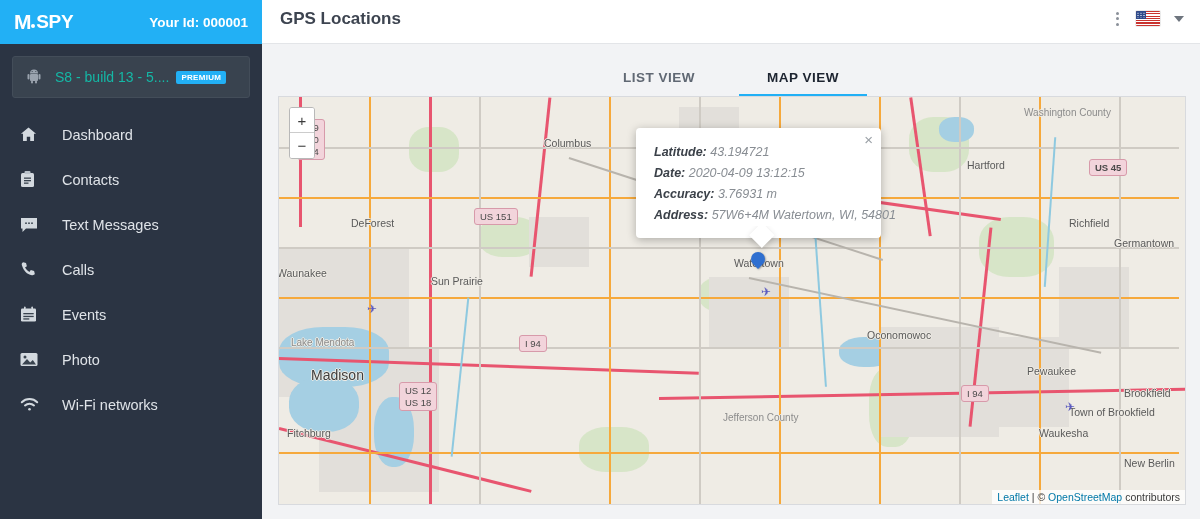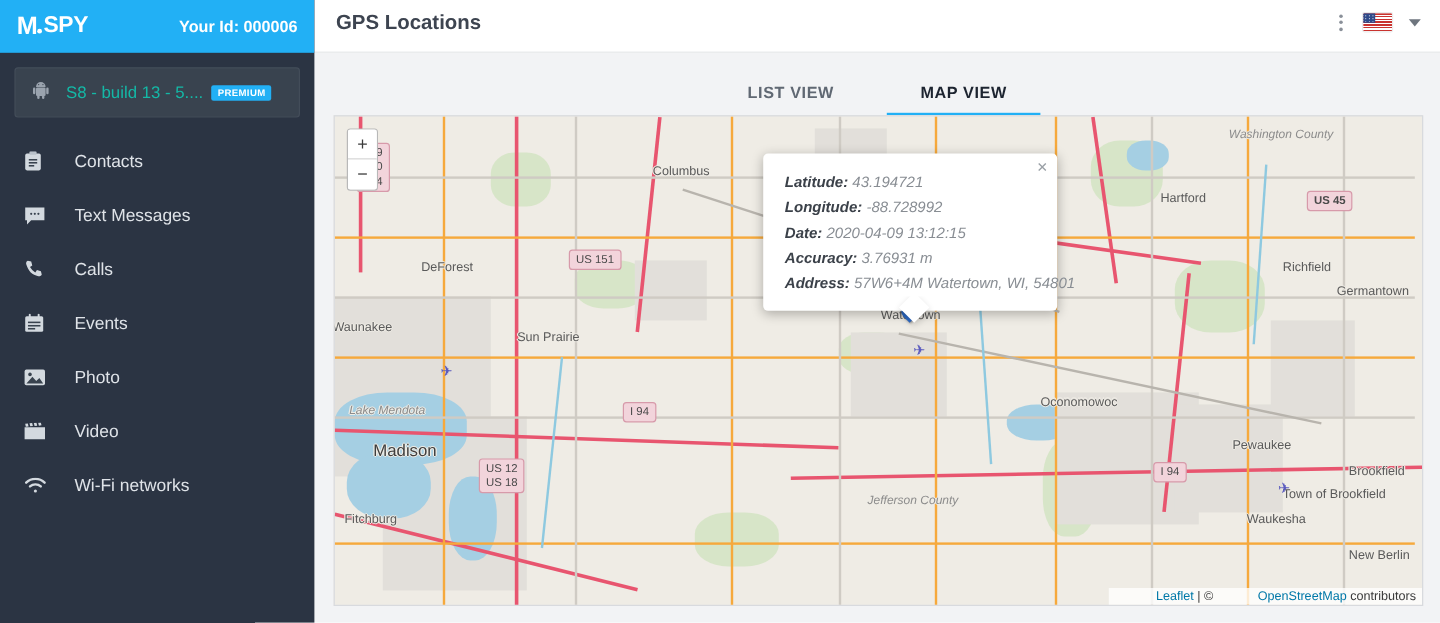--- a/index.html
+++ b/index.html
@@ -153,21 +153,21 @@
   .road.major { background: #e8556f; }
   .road.minor { background: #cfcbc4; }
   .road.gray { background: #b8b4ad; }
   .river { position: absolute; background: #8ec9e0; transform-origin: left center; }
 
   .map-label {
     position: absolute; font-size: 10.5px; color: #5a5a5a;
     white-space: nowrap; text-shadow:
       1px 0 #efece5, -1px 0 #efece5, 0 1px #efece5, 0 -1px #efece5;
   }
-  .map-label.county { font-style: italic; color: #8c8c8c; font-size: 10px; line-height: 11px; }
+  .map-label.county { color: #8c8c8c; font-size: 10px; line-height: 11px; }
   .map-label.city-big { font-size: 14px; color: #3f3f3f; }
   .shield {
     position: absolute; background: #f2d4db; border: 1px solid #d79aaa;
     border-radius: 3px; color: #4a4a4a; font-size: 9.5px;
     padding: 1.5px 5px; white-space: nowrap; text-align: center; line-height: 12px;
   }
   .airport { position: absolute; color: #5b5bbf; font-size: 12px; }
 
   .zoom-ctrl {
     position: absolute; left: 10px; top: 10px;
@@ -211,55 +211,63 @@
     position: absolute; right: 8px; top: 4px; z-index: 3;
     color: #9aa0a6; font-size: 15px; cursor: pointer; line-height: 1;
   }
 
   .attrib {
     position: absolute; right: 0; bottom: 0; z-index: 18;
     background: rgba(255,255,255,.78);
     font-size: 10.5px; color: #3a3a3a;
     padding: 1px 5px;
   }
-  .attrib a { color: #0078a8; text-decoration: none; margin-left: 34px; }
+  .attrib a { color: #0078a8; text-decoration: none; }
 </style>
 </head>
 <body>
 
 <div class="app">
 
   <aside class="sidebar">
     <div class="brand-bar">
       <div class="logo">
         <span class="m">M</span>
           <span class="dot"></span>
           <span>SPY</span>
       </div>
-      <div class="your-id">Your Id: 000006</div>
+      <div class="your-id">Your Id: 000001</div>
     </div>
 
     <div class="device-card">
       <span class="device-icon">
         <svg width="14" height="16" viewBox="0 0 14 16" fill="#9aa3ae">
             <rect x="3" y="6" width="8" height="7" rx="1"></rect>
             <rect x="0.5" y="6" width="2" height="5.5" rx="1"></rect>
             <rect x="11.5" y="6" width="2" height="5.5" rx="1"></rect>
             <rect x="4" y="12.5" width="2" height="3" rx="1"></rect>
             <rect x="8" y="12.5" width="2" height="3" rx="1"></rect>
             <path d="M3 5.4a4 4 0 0 1 8 0z"></path>
             <circle cx="5.2" cy="3.5" r="0.55" fill="#39434f"></circle>
             <circle cx="8.8" cy="3.5" r="0.55" fill="#39434f"></circle>
           </svg>
       </span>
       <span class="device-name">S8 - build 13 - 5....</span>
       <span class="premium-badge">PREMIUM</span>
     </div>
 
     <nav class="nav">
+      <div class="nav-item">
+        <span class="ico">
+          <svg width="17" height="17" viewBox="0 0 18 18" fill="#d3d9df">
+              <path d="M9 1.5 1 8.3h2.2V16h4v-4.6h3.6V16h4V8.3H17z"></path>
+            </svg>
+        </span>
+        <span class="lbl">Dashboard</span>
+      </div>
 
 
       <div class="nav-item">
         <span class="ico">
           <svg width="15" height="17" viewBox="0 0 15 17" fill="#d3d9df">
               <rect x="1" y="2" width="13" height="14" rx="1.5"></rect>
               <rect x="4.5" y="0" width="6" height="3" rx="1" fill="#b9c1ca"></rect>
               <rect x="4" y="6.5" width="7" height="1.3" fill="#39434f"></rect>
               <rect x="4" y="9" width="7" height="1.3" fill="#39434f"></rect>
               <rect x="4" y="11.5" width="4.5" height="1.3" fill="#39434f"></rect>
@@ -307,29 +315,20 @@
         <span class="ico">
           <svg width="18" height="15" viewBox="0 0 18 15" fill="#d3d9df">
               <rect x="0.5" y="1" width="17" height="13" rx="1.5"></rect>
               <circle cx="5" cy="5" r="1.5" fill="#39434f"></circle>
               <path d="M2 12.5 7 7l3.2 3.4L12.8 8l3.2 4.5z" fill="#39434f"></path>
             </svg>
         </span>
         <span class="lbl">Photo</span>
       </div>
 
-      <div class="nav-item">
-        <span class="ico">
-          <svg width="18" height="15" viewBox="0 0 18 15" fill="#d3d9df">
-              <path d="M0.5 4h17v10H0.5z"></path>
-              <path d="M1 1.2 3.2 1l.6 2.4-2.3.3zM4.6 0.8 6.8 0.6l.6 2.4-2.2.3zM8.2 0.5 10.4.3l.6 2.4-2.2.3zM11.8 0.2 14 0l.6 2.4-2.2.3z"></path>
-            </svg>
-        </span>
-        <span class="lbl">Video</span>
-      </div>
 
       <div class="nav-item">
         <span class="ico">
           <svg width="19" height="14" viewBox="0 0 19 14" fill="none" stroke="#d3d9df" stroke-width="2" stroke-linecap="round">
               <path d="M1.8 4.2a11 11 0 0 1 15.4 0"></path>
               <path d="M5 7.4a6.6 6.6 0 0 1 9 0"></path>
               <circle cx="9.5" cy="11.2" r="1.3" fill="#d3d9df" stroke="none"></circle>
             </svg>
         </span>
         <span class="lbl">Wi-Fi networks</span>
@@ -456,21 +455,20 @@
         <div class="airport" style="left:786px;top:303px;">✈</div>
 
         <div class="marker" style="left:472px;top:155px;">
           <div class="pin"></div>
         </div>
 
         <div class="popup" style="left:357px;top:31px;width:245px;">
           <span class="popup-close">×</span>
           <div class="popup-inner">
             <div class="popup-row"><b>Latitude:</b> <span>43.194721</span></div>
-            <div class="popup-row"><b>Longitude:</b> <span>-88.728992</span></div>
             <div class="popup-row"><b>Date:</b> <span>2020-04-09 13:12:15</span></div>
             <div class="popup-row"><b>Accuracy:</b> <span>3.76931 m</span></div>
             <div class="popup-row"><b>Address:</b> <span>57W6+4M Watertown, WI, 54801</span></div>
           </div>
         </div>
 
         <div class="attrib">
           <a href="#">Leaflet</a><span> | © </span><a href="#">OpenStreetMap</a><span> contributors</span>
         </div>
 

